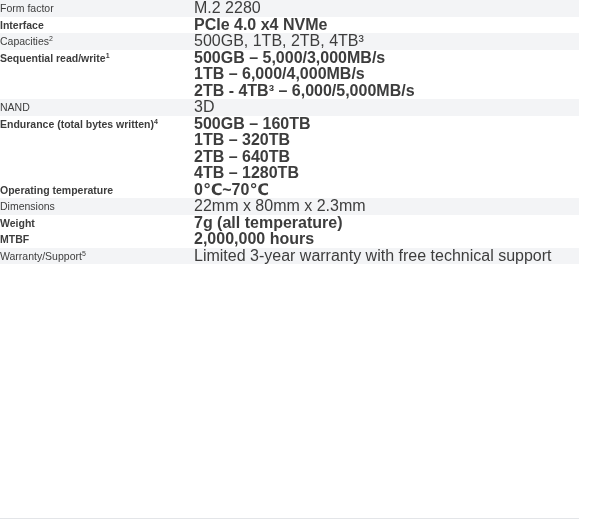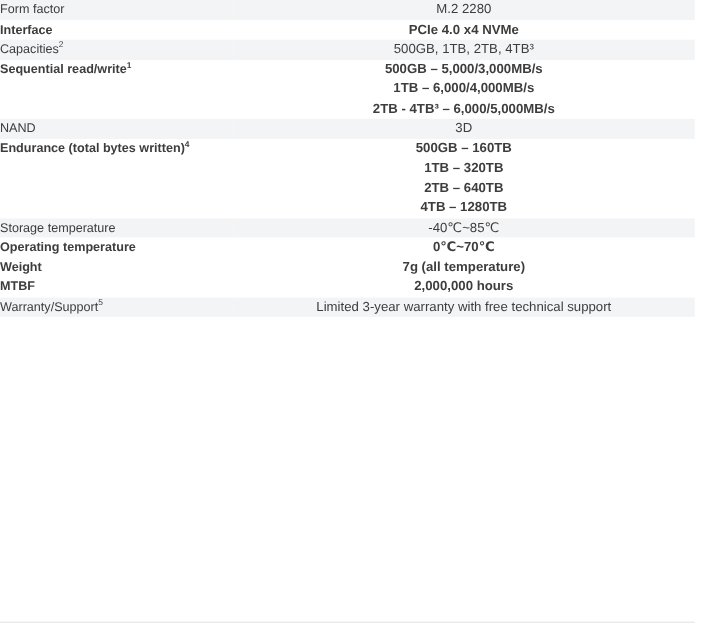--- a/index.html
+++ b/index.html
@@ -37,23 +37,22 @@
     width: 194px;
     padding: 11px 10px 11px 13px;
     color: #3d3d3d;
     font-size: 10.5px;
     line-height: 16.5px;
     border-right: 1px solid #e3e5e8;
   }
   td.cell-value {
     padding: 11px 10px 11px 13px;
     color: #3d3d3d;
-    font-size: 11px;
+    font-size: 16px;
     line-height: 16.5px;
-    text-align: center;
   }
   .val-line {
     display: block;
     white-space: nowrap;
   }
   sup {
     font-size: 7px;
     vertical-align: super;
     line-height: 0;
   }
@@ -105,30 +104,30 @@
       </tr>
       <tr class="row-plain">
         <td class="cell-label"><span>Endurance (total bytes written)</span><sup>4</sup></td>
         <td class="cell-value">
           <span class="val-line">500GB – 160TB</span>
           <span class="val-line">1TB – 320TB</span>
           <span class="val-line">2TB – 640TB</span>
           <span class="val-line">4TB – 1280TB</span>
         </td>
       </tr>
-      <tr class="row-shaded">
-        <td class="cell-label"><span>Storage temperature</span></td>
-        <td class="cell-value">
-          <span class="val-line">-40℃~85℃</span>
-        </td>
-      </tr>
       <tr class="row-plain">
         <td class="cell-label"><span>Operating temperature</span></td>
         <td class="cell-value">
           <span class="val-line">0℃~70℃</span>
+        </td>
+      </tr>
+      <tr class="row-shaded">
+        <td class="cell-label"><span>Dimensions</span></td>
+        <td class="cell-value">
+          <span class="val-line">22mm x 80mm x 2.3mm</span>
         </td>
       </tr>
       <tr class="row-plain">
         <td class="cell-label"><span>Weight</span></td>
         <td class="cell-value">
           <span class="val-line">7g (all temperature)</span>
         </td>
       </tr>
       <tr class="row-plain">
         <td class="cell-label"><span>MTBF</span></td>

